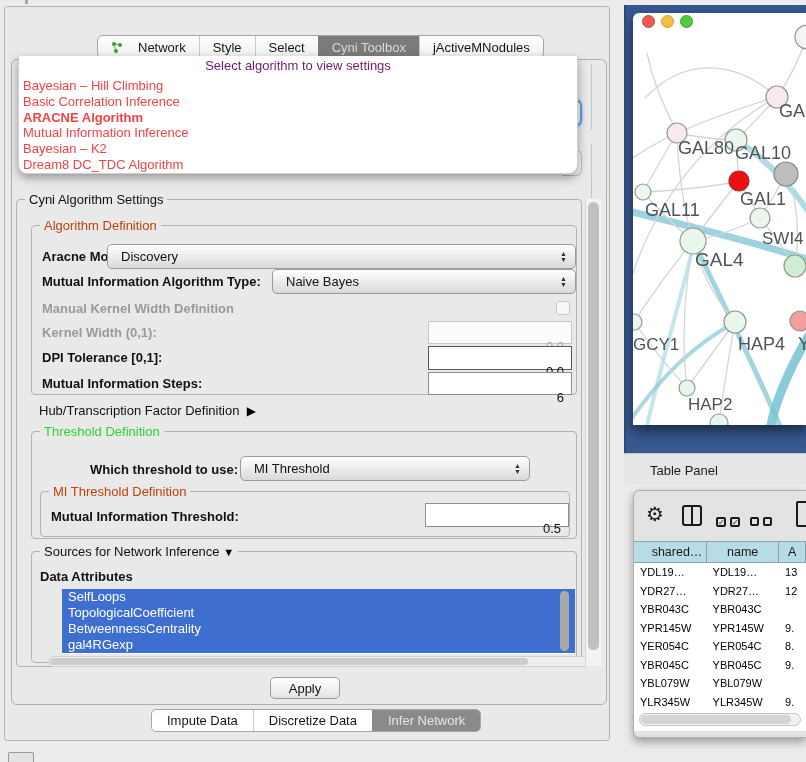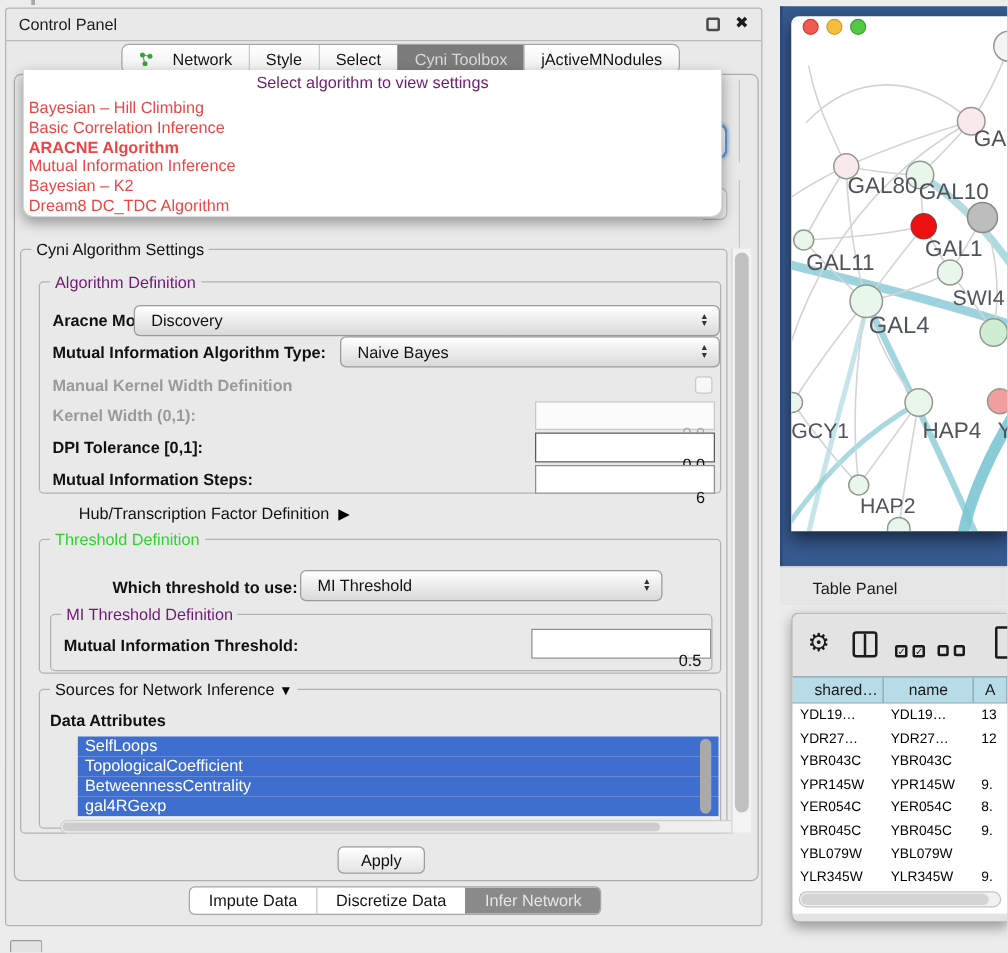--- a/index.html
+++ b/index.html
@@ -25,21 +25,21 @@
 
   
   .frag-line { position:absolute; width:1px; background:#c6c6c6; }
   .combo-pill { position:absolute; left:538px; top:39px; width:32px; height:28px; background:linear-gradient(#ffffff,#e2eefb); border:2px solid #5f9bd8; border-left:none; border-radius:0 7px 7px 0; box-shadow:0 0 3px rgba(90,150,220,.8); }
   .combo-pill .spin { right:9px; color:#335; }
   .btn-frag { position:absolute; left:550px; top:90px; width:20px; height:26px; background:#f5f5f5; border:1px solid #bbbbbb; border-left:none; border-radius:0 6px 6px 0; }
 
   
   .group { position:absolute; border:1px solid #b2b2b2; border-radius:4px; }
   .gtitle { position:absolute; top:-8px; left:8px; background:#e9e9e9; padding:0 4px; font-size:13px; color:#111; white-space:nowrap; }
-  .gtitle.blue { color:#701a75; }
+  .gtitle.blue { color:#c2410c; }
   .gtitle.green { color:#2ed32e; }
   .lbl { position:absolute; font-size:13px; font-weight:bold; color:#111; white-space:nowrap; }
   .lbl.dim { color:#9a9a9a; }
   .plain { font-weight:normal; }
 
   .combo { position:absolute; border:1px solid #9b9b9b; border-radius:5px; background:linear-gradient(#ffffff,#d9d9d9); font-size:13px; display:flex; align-items:center; padding-left:13px; color:#111; }
   .spin { position:absolute; right:8px; top:50%; transform:translateY(-50%); font-size:7px; line-height:6px; color:#333; text-align:center; }
   .tfield { position:absolute; background:#ffffff; font-size:13px; text-align:right; padding:17px 7px 0 0; border:1px solid #8e8e8e; color:#111; }
   .tfield.disabled { background:#fbfbfb; border-color:#c8c8c8; color:#ababab; }
   .tfield.strong { border:1px solid #5a5a5a; }
@@ -101,25 +101,20 @@
   .popup-prompt { position:absolute; left:0; top:2px; width:100%; text-align:center; font-size:13px; color:#701a75; }
   .popup-item { position:absolute; left:4px; font-size:13px; color:#ef4444; white-space:nowrap; height:16px; line-height:16px; }
   .popup-item.bold { font-weight:bold; }
 </style>
 </head>
 <body>
 
 <div class="top-notch"></div>
 
 <div class="cp">
-  <div class="cp-titlebar">
-    <span class="cp-title">Control Panel</span>
-    <span class="float-icon"></span>
-    <span class="close-icon">✖</span>
-  </div>
 
   <div class="tabbar" id="tabbar">
       <div class="tab">
         <svg width="12" height="12">
           <line x1="3" y1="3" x2="9" y2="4" stroke="#8b8b8b"></line>
           <line x1="3" y1="3" x2="5" y2="10" stroke="#8b8b8b"></line>
           <circle cx="3" cy="3" r="2" fill="#35a535"></circle>
           <circle cx="9" cy="4" r="2" fill="#35a535"></circle>
           <circle cx="5" cy="10" r="2" fill="#35a535"></circle>
         </svg>
@@ -166,21 +161,21 @@
         <span class="lbl dim" style="left:10px;top:75px;">Manual Kernel Width Definition</span>
         <span class="checkbox" style="left:524px;top:75px;"></span>
         <span class="lbl dim" style="left:10px;top:99px;">Kernel Width (0,1):</span>
         <div class="tfield disabled" style="left:396px;top:95px;width:144px;height:23px;">0.0</div>
         <span class="lbl" style="left:10px;top:124px;">DPI Tolerance [0,1]:</span>
         <div class="tfield strong" style="left:396px;top:120px;width:144px;height:24px;">0.0</div>
         <span class="lbl" style="left:10px;top:150px;">Mutual Information Steps:</span>
         <div class="tfield" style="left:396px;top:146px;width:144px;height:23px;">6</div>
       </div>
 
-      <span class="lbl plain" style="left:22px;top:203px;font-weight:normal;margin-left:24px;"><span>Hub/Transcription Factor Definition</span>&nbsp;&nbsp;<span class="tri">▶</span></span>
+      <span class="lbl plain" style="left:22px;top:203px;font-weight:normal;"><span>Hub/Transcription Factor Definition</span>&nbsp;&nbsp;<span class="tri">▶</span></span>
 
       <div class="group" style="left:14px;top:231px;width:546px;height:108px;">
         <span class="gtitle green">Threshold Definition</span>
         <span class="lbl" style="left:58px;top:30px;">Which threshold to use:</span>
         <div class="combo" style="left:208px;top:24px;width:290px;height:25px;">
           <span>MI Threshold</span>
           <span class="spin"><span>▲</span><br><span>▼</span></span>
         </div>
         <div class="group" style="left:8px;top:59px;width:530px;height:46px;">
           <span class="gtitle blue">MI Threshold Definition</span>

